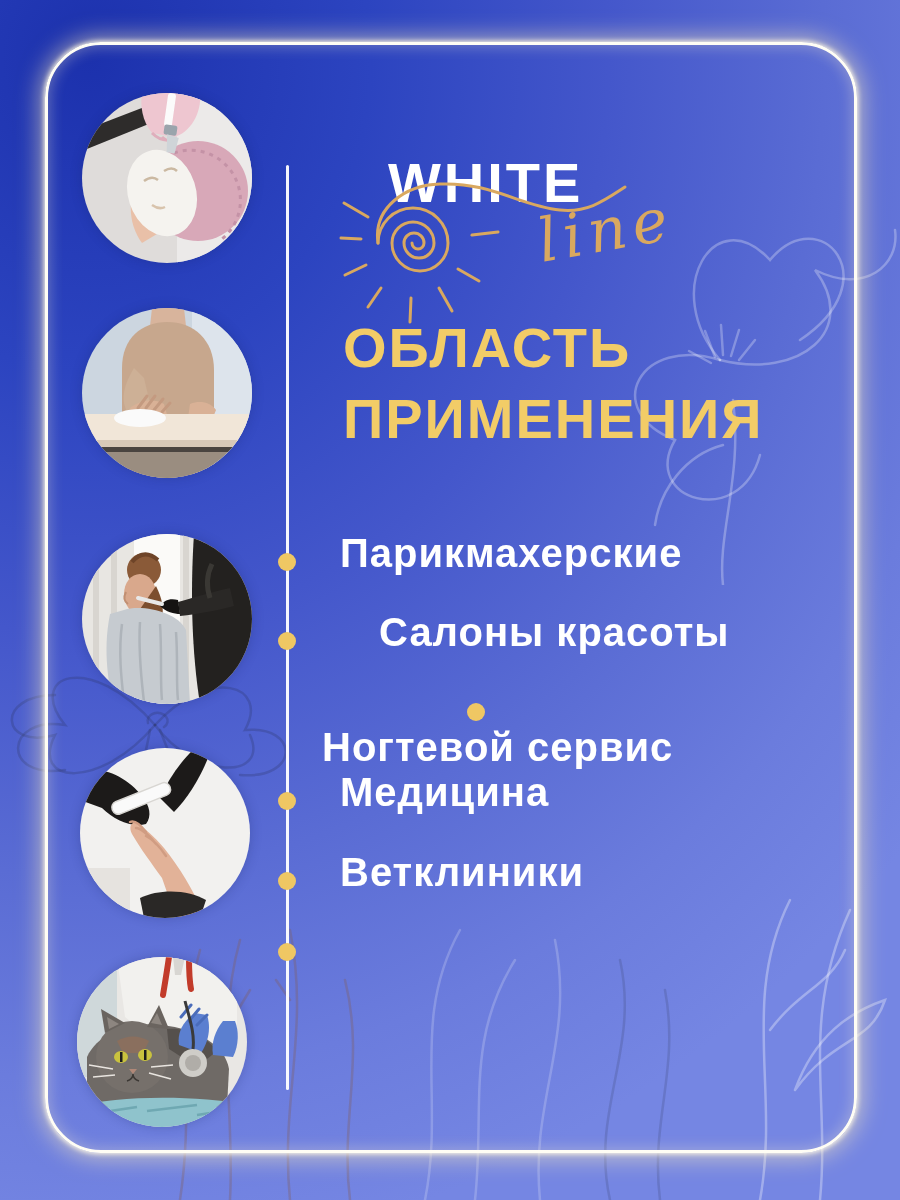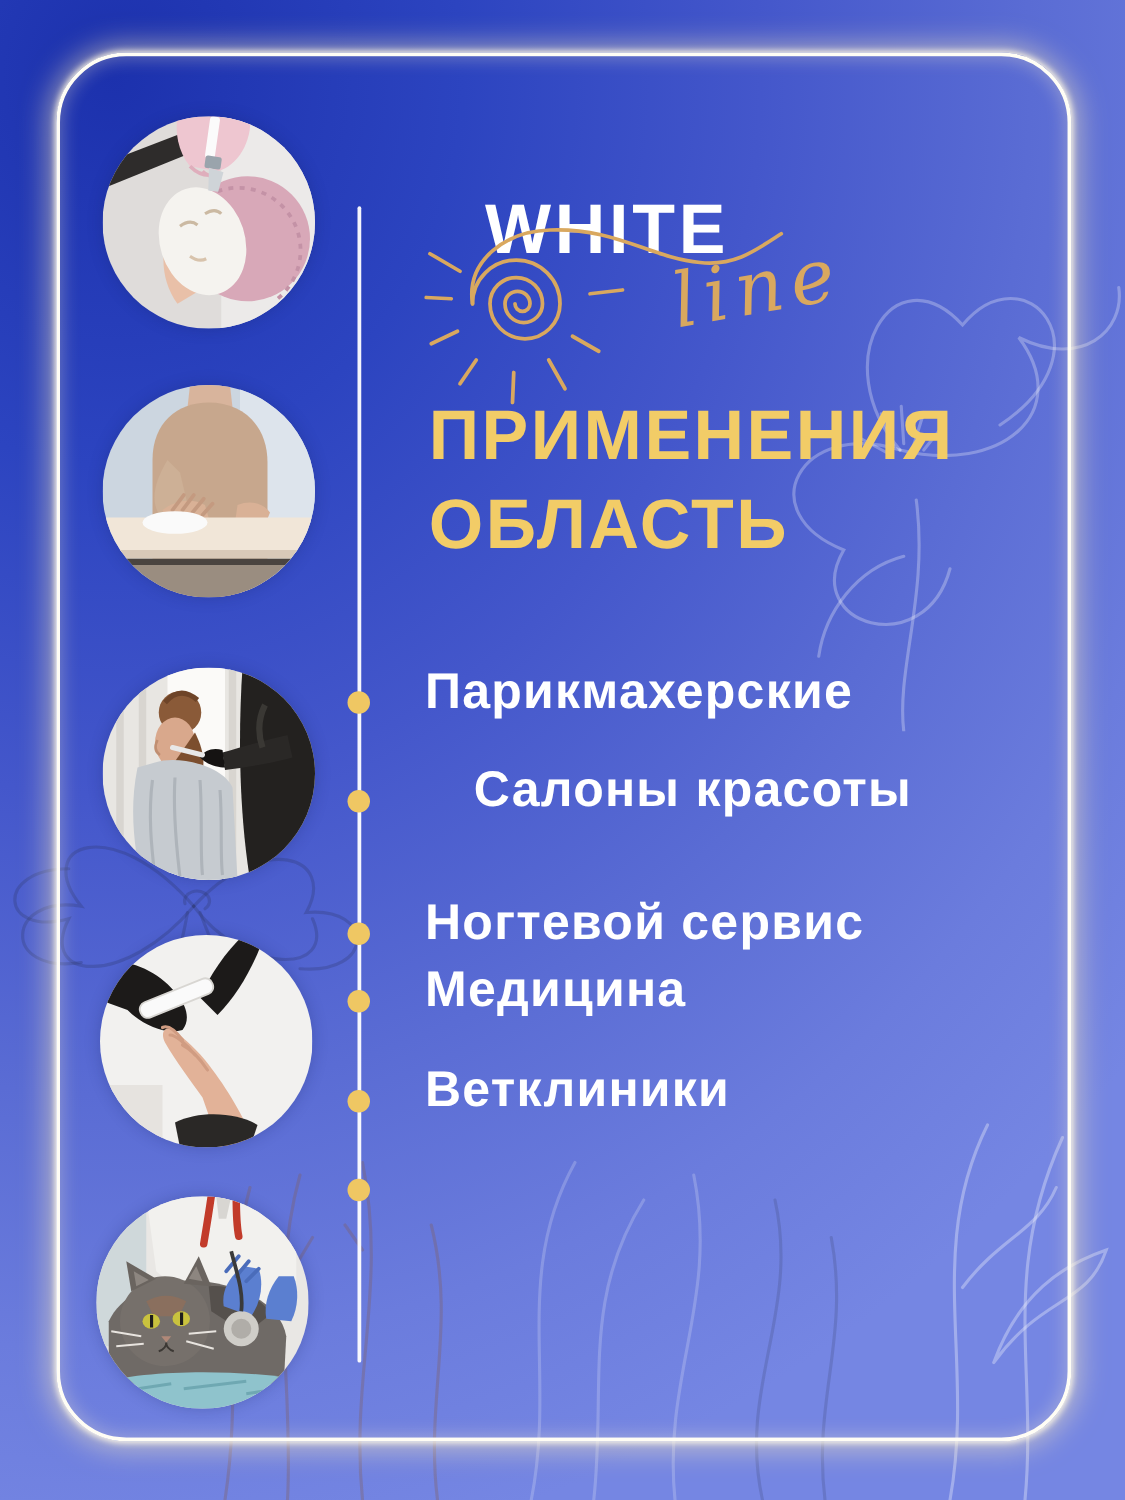--- a/index.html
+++ b/index.html
@@ -40,21 +40,21 @@
   .timeline{
     position:absolute;left:286px;top:165px;width:3px;height:925px;
     background:rgba(255,255,255,.95);border-radius:2px;
   }
   
   .row{position:absolute;left:278px;display:flex;align-items:center;}
   .dot{width:18px;height:18px;border-radius:50%;background:#EFC763;
        flex:0 0 18px;margin-top:17px;}
   .label{margin-left:44px;color:#ffffff;font-size:40px;font-weight:700;
          letter-spacing:1px;line-height:52px;max-width:440px;}
-  .r1{top:527px;} .r2{top:606px;gap:39px;} .r3{top:712px;}
+  .r1{top:527px;} .r2{top:606px;gap:39px;} .r3{top:686px;flex-direction:column;}
   .r4{top:766px;} .r5{top:846px;} .r6{top:926px;}
 </style>
 </head>
 <body>
 
 <svg class="decor" style="left:565px;top:145px;width:335px;height:440px;" viewBox="0 0 335 440" fill="none" stroke="rgba(255,255,255,0.28)" stroke-width="2.5" stroke-linecap="round">
   <path d="M155,215 C95,145 150,55 205,115 C255,55 325,135 235,195"></path>
   <path d="M155,215 C75,190 35,265 110,295 C75,355 175,385 195,310"></path>
   <path d="M155,215 C235,235 295,185 250,125 C300,150 335,120 330,85"></path>
   <path d="M150,212 l-10,-26 M158,210 l-2,-30 M166,211 l8,-26 M174,215 l16,-20 M146,218 l-22,-12"></path>
@@ -111,22 +111,22 @@
     <line x1="61" y1="148" x2="48" y2="167"></line>
     <line x1="91" y1="158" x2="90" y2="182"></line>
     <line x1="119" y1="148" x2="132" y2="171"></line>
     <line x1="138" y1="129" x2="159" y2="141"></line>
     <line x1="152" y1="95" x2="178" y2="92"></line>
   </g>
   <text x="222" y="122" fill="#D9A85F" font-size="60" font-style="italic" font-family="DejaVu Serif, serif" letter-spacing="6" transform="rotate(-10 222 122)">line</text>
 </svg>
 
 <div class="title">
+  <div>ОБЛАСТЬ</div>
   <div>ПРИМЕНЕНИЯ</div>
-  <div>ОБЛАСТЬ</div>
 </div>
 
 <div class="timeline"></div>
 
 <div class="row r1">
   <span class="dot"></span>
   <span class="label">Парикмахерские</span>
 </div>
 <div class="row r2">
   <span class="dot"></span>

